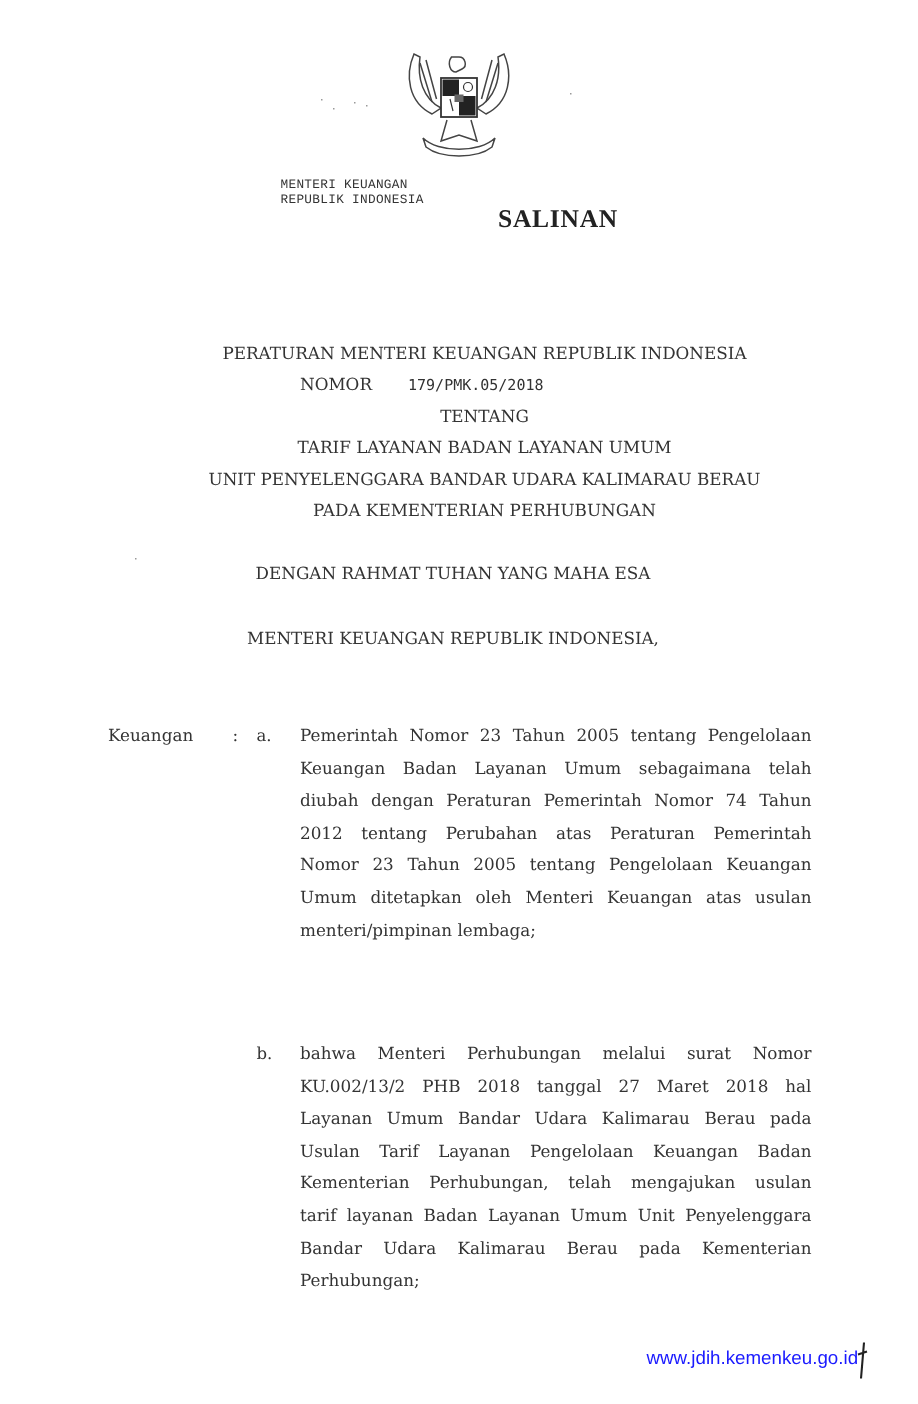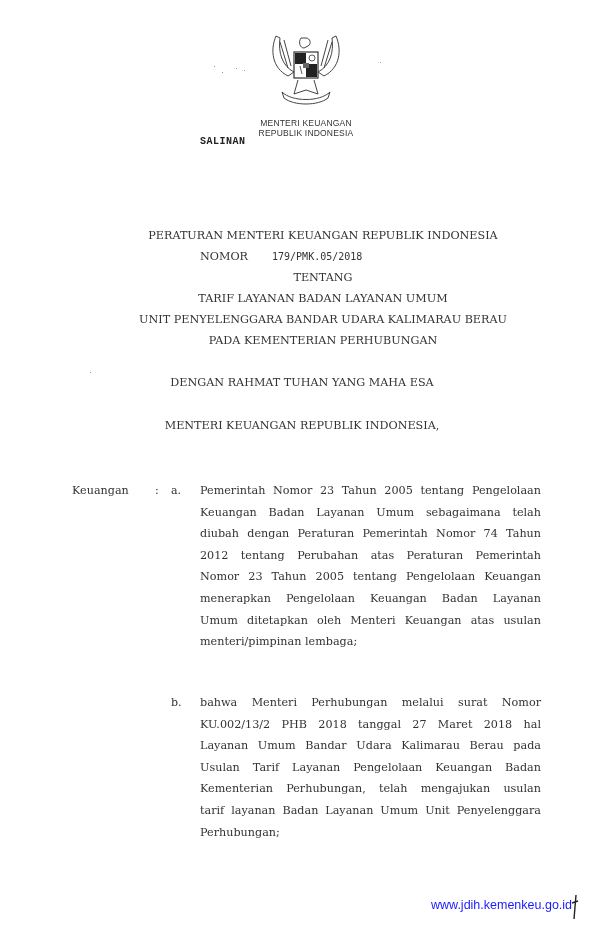--- a/index.html
+++ b/index.html
@@ -1,22 +1,22 @@
 <!DOCTYPE html>
 <html><head>
 <meta charset="utf-8">
 <style>
   html, body { margin: 0; padding: 0; background: #ffffff; }
   body { width: 612px; height: 936px; position: relative; overflow: hidden;
          font-family: "DejaVu Serif", serif; color: #2a2a2a; }
   .emblem { position: absolute; left: 268px; top: 28px; width: 76px; height: 80px; }
-  .ministry { position: absolute; left: 200px; width: 212px; text-align: center;
-              font-family: Liberation Sans, sans-serif; font-size: 8.5px; color: #333; letter-spacing: 0.2px; }
-  .salinan { position: absolute; left: 200px; top: 136px; width: 212px; text-align: left;
-             font-family: Liberation Mono, monospace; font-weight: bold; font-size: 10px; color: #222; letter-spacing: 0.5px; }
+  .ministry { position: absolute; left: 187px; width: 212px; 
+              font-family: Liberation Mono, monospace; font-size: 8.5px; color: #333; letter-spacing: 0.2px; }
+  .salinan { position: absolute; left: 200px; top: 136px; width: 212px; text-align: right;
+             font-family: Liberation Serif, serif; font-weight: bold; font-size: 17px; color: #222; letter-spacing: 0.5px; }
   .center-line { position: absolute; left: 17px; width: 612px; text-align: center; font-size: 11.2px; color: #333; white-space: nowrap; }
   .nomor { position: absolute; top: 250px; left: 200px; font-size: 11.2px; color: #333; }
   .nomor .num { margin-left: 24px; font-family: "DejaVu Sans Mono", monospace; font-size: 10px; }
   .label { position: absolute; left: 72px; top: 484px; font-size: 11.2px; color: #333; }
   .colon { position: absolute; left: 155px; top: 484px; font-size: 11.2px; color: #333; }
   .item-letter { position: absolute; left: 171px; font-size: 11px; color: #333; }
   .para { position: absolute; left: 200px; width: 341px; font-size: 11.2px; line-height: 21.6px; color: #333; text-align: justify; }
   .para span { display: block; text-align: justify; text-align-last: justify; height: 21.6px; }
   .para span.last { text-align-last: left; }
   .footer-link { position: absolute; left: 431px; top: 898px; font-family: "Liberation Sans", sans-serif; font-size: 12.5px; color: #1a1aff; text-decoration: none; }
@@ -68,32 +68,32 @@
 <div class="label">Keuangan</div>
 <div class="colon">:</div>
 
 <div class="item-letter" style="top:484px">a.</div>
 <div class="para" style="top:480px">
   <span>Pemerintah Nomor 23 Tahun 2005 tentang Pengelolaan</span>
   <span>Keuangan Badan Layanan Umum sebagaimana telah</span>
   <span>diubah dengan Peraturan Pemerintah Nomor 74 Tahun</span>
   <span>2012 tentang Perubahan atas Peraturan Pemerintah</span>
   <span>Nomor 23 Tahun 2005 tentang Pengelolaan Keuangan</span>
-  <span>menerapkan Pengelolaan Keuangan Badan Layanan</span>
   <span>Umum ditetapkan oleh Menteri Keuangan atas usulan</span>
   <span class="last">menteri/pimpinan lembaga;</span>
 </div>
 
 <div class="item-letter" style="top:696px">b.</div>
 <div class="para" style="top:692px">
   <span>bahwa Menteri Perhubungan melalui surat Nomor</span>
   <span>KU.002/13/2 PHB 2018 tanggal 27 Maret 2018 hal</span>
   <span>Layanan Umum Bandar Udara Kalimarau Berau pada</span>
   <span>Usulan Tarif Layanan Pengelolaan Keuangan Badan</span>
   <span>Kementerian Perhubungan, telah mengajukan usulan</span>
   <span>tarif layanan Badan Layanan Umum Unit Penyelenggara</span>
+  <span>Bandar Udara Kalimarau Berau pada Kementerian</span>
   <span class="last">Perhubungan;</span>
 </div>
 
 <a class="footer-link">www.jdih.kemenkeu.go.id</a>
 <svg style="position:absolute;left:570px;top:893px;width:10px;height:28px" viewBox="0 0 10 28">
   <path d="M6 2 L4 26 M2 10 L8 8" stroke="#222" stroke-width="1.4" fill="none"></path>
 </svg>
 
 </body></html>

